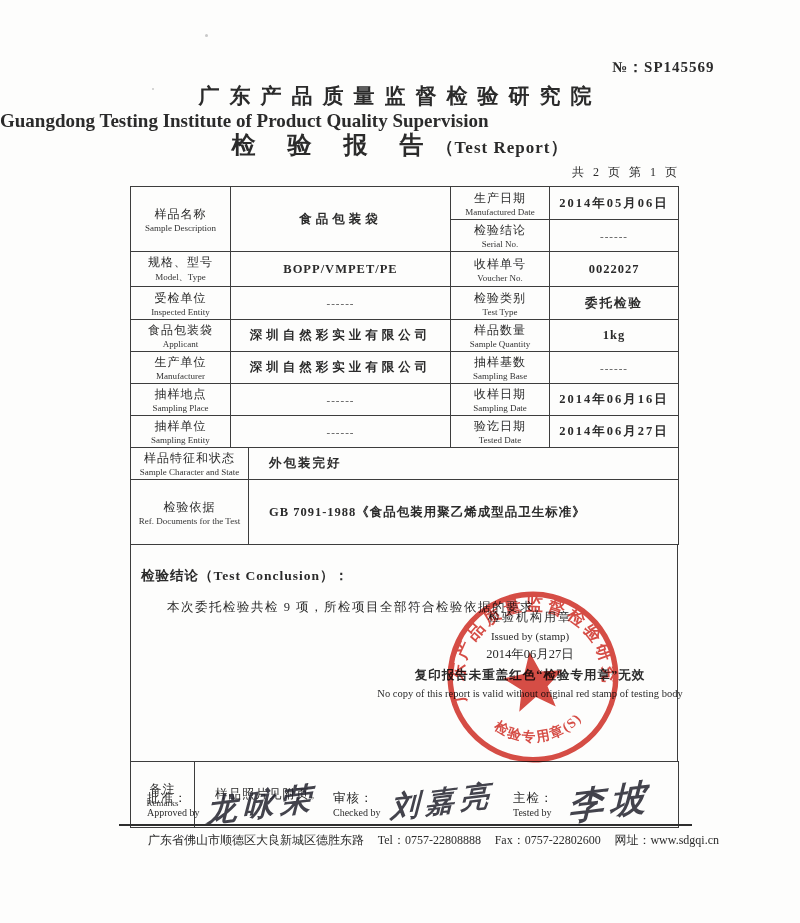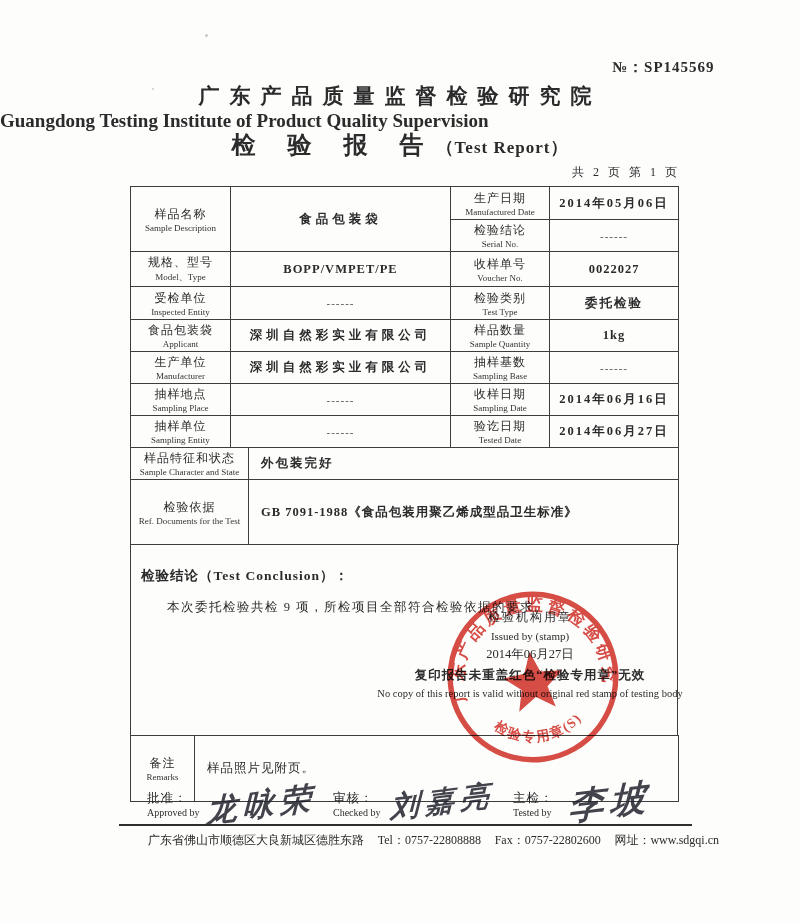--- a/index.html
+++ b/index.html
@@ -27,26 +27,26 @@
   
   .tablewrap { position:absolute; left:130px; top:187px; width:548px; }
   table { border-collapse:collapse; table-layout:fixed; width:548px; margin-top:-1px; }
   td { border:1px solid #3d3d3d; vertical-align:middle; text-align:center; padding:2px 4px;margin-top:8px; }
   .lbl .cn { display:block; font-size:12px; letter-spacing:1px; }
   .lbl .en { display:block; font-size:9px; color:#333;font-family:Liberation Serif, serif; }
   .val { font-size:12.5px; font-weight:bold; letter-spacing:2px; }
   .val.wide { letter-spacing:4px; }
   .val.en { letter-spacing:1px; font-weight:bold; }
   .dash { font-weight:normal; letter-spacing:1px; color:#4a4a4a; font-size:11px; }
-  .leftval { text-align:left; padding-left:12px; }
+  .leftval { text-align:left; padding-left:20px; }
   td.h33{height:33px} td.h29{height:29px} td.h31{height:31px} td.h28{height:28px} td.h30{height:30px}
   td.h32{height:32px} td.h65{height:65px} td.h66{height:66px}
 
   
-  .conclusion { position:relative; width:548px; height:192px; border:1px solid #3d3d3d;
+  .conclusion { position:relative; width:548px; height:218px; border:1px solid #3d3d3d;
                 margin-top:-1px; background:transparent; }
   .conc-title { position:absolute; left:10px; top:22px; font-size:13.5px; font-weight:bold; letter-spacing:1px; }
   .conc-body  { position:absolute; left:36px; top:54px; font-size:12.5px; letter-spacing:1.5px; }
   .stamp-lines { position:absolute; left:243px; top:64px; width:312px; text-align:center; }
   .stamp-lines div { margin-bottom:4px; }
   .sl-cn1 { font-size:12px; letter-spacing:2px; }
   .sl-en1 { font-size:11px; }
   .sl-date { font-size:12.5px; }
   .sl-cn2 { font-size:12.5px; font-weight:bold; letter-spacing:1px; white-space:nowrap; }
   .sl-en2 { font-size:10.5px; white-space:nowrap; }

